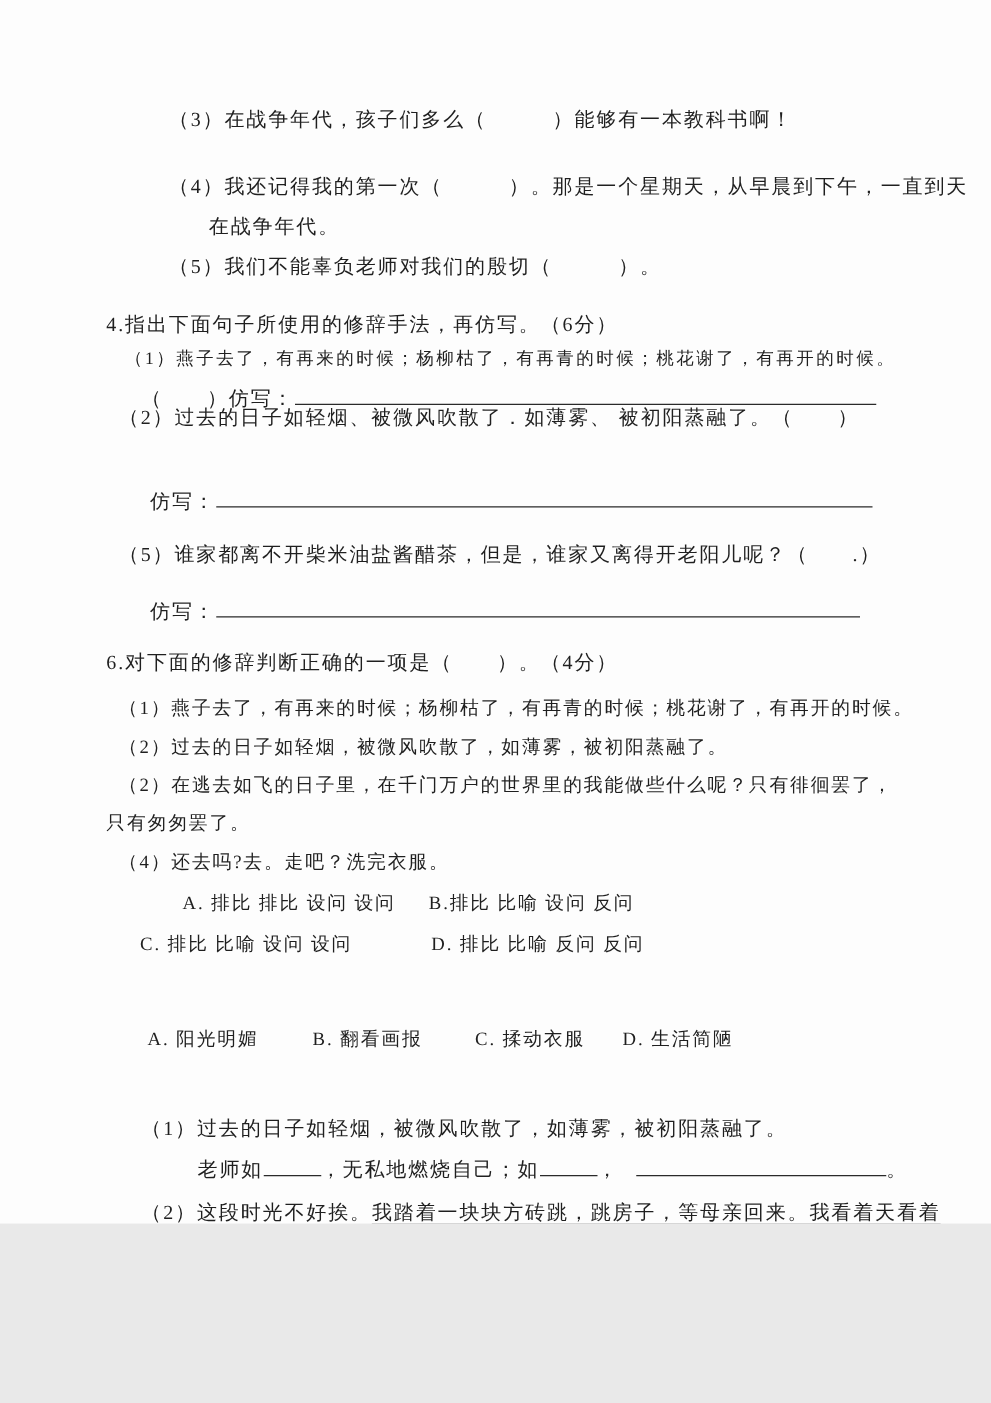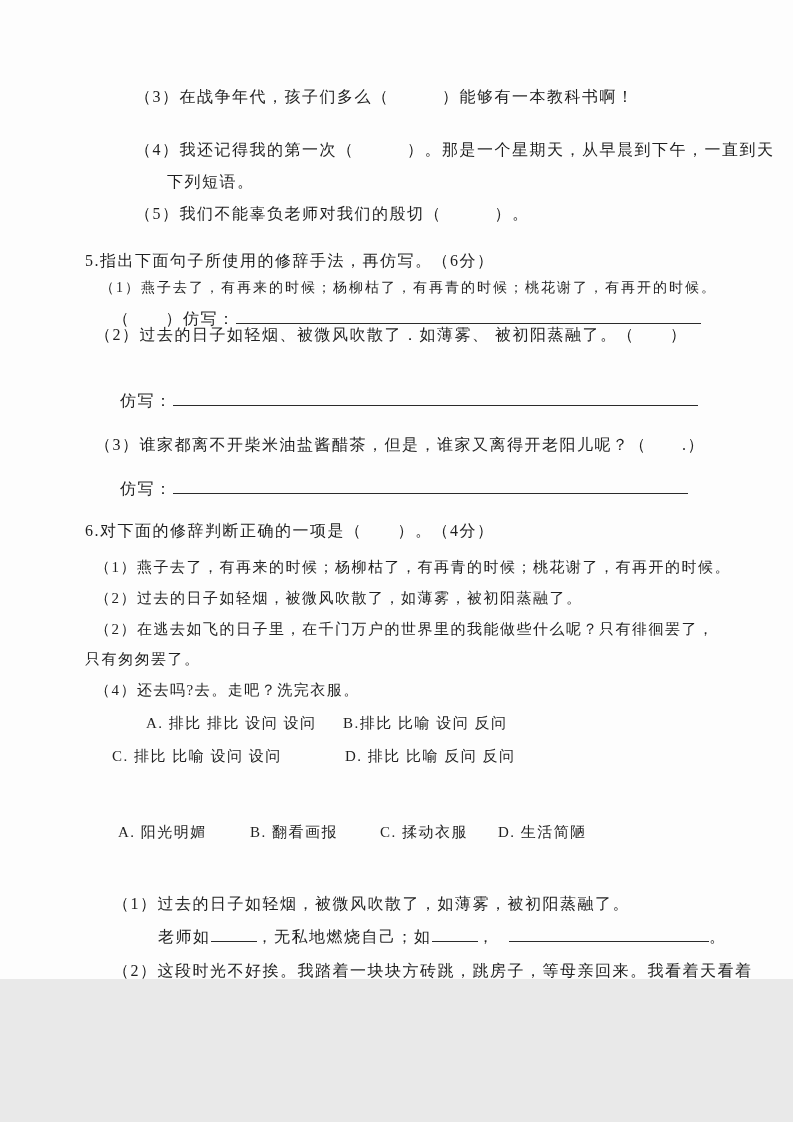--- a/index.html
+++ b/index.html
@@ -59,33 +59,33 @@
     text-decoration-thickness: 1.2px;
   }
 </style>
 </head>
 <body>
 
 <div class="page" style="background: rgb(253, 253, 253); color: rgb(31, 31, 31);">
 
   <div class="line" style="top:86px; left:135px;">（3）在战争年代，孩子们多么（　　　）能够有一本教科书啊！</div>
   <div class="line" style="top:139px; left:135px;">（4）我还记得我的第一次（　　　）。那是一个星期天，从早晨到下午，一直到天</div>
-  <div class="line" style="top:171px; left:167px;">下列短语。</div>
+  <div class="line" style="top:171px; left:167px;">在战争年代。</div>
   <div class="line" style="top:203px; left:135px;">（5）我们不能辜负老师对我们的殷切（　　　）。</div>
 
-  <div class="line" style="top:250px; left:85px;">5.指出下面句子所使用的修辞手法，再仿写。（6分）</div>
+  <div class="line" style="top:250px; left:85px;">4.指出下面句子所使用的修辞手法，再仿写。（6分）</div>
   <div class="line small" style="top:277px; left:100px;">（1）燕子去了，有再来的时候；杨柳枯了，有再青的时候；桃花谢了，有再开的时候。</div>
   <div class="line" style="top:308px; left:113px;">
     <span>（　　）仿写：</span><span class="ansline" style="width:465px;"></span>
   </div>
   <div class="line" style="top:324px; left:95px;">（2）过去的日子如轻烟、被微风吹散了．如薄雾、 被初阳蒸融了。（　　）</div>
   <div class="line" style="top:390px; left:120px;">
     <span>仿写：</span><span class="ansline" style="width:525px;"></span>
   </div>
-  <div class="line" style="top:434px; left:95px;">（3）谁家都离不开柴米油盐酱醋茶，但是，谁家又离得开老阳儿呢？（　　.）</div>
+  <div class="line" style="top:434px; left:95px;">（5）谁家都离不开柴米油盐酱醋茶，但是，谁家又离得开老阳儿呢？（　　.）</div>
   <div class="line" style="top:478px; left:120px;">
     <span>仿写：</span><span class="ansline" style="width:515px;"></span>
   </div>
 
   <div class="line" style="top:520px; left:85px;">6.对下面的修辞判断正确的一项是（　　）。（4分）</div>
   <div class="line mid" style="top:556px; left:95px;">（1）燕子去了，有再来的时候；杨柳枯了，有再青的时候；桃花谢了，有再开的时候。</div>
   <div class="line mid" style="top:587px; left:95px;">（2）过去的日子如轻烟，被微风吹散了，如薄雾，被初阳蒸融了。</div>
   <div class="line mid" style="top:618px; left:95px;">（2）在逃去如飞的日子里，在千门万户的世界里的我能做些什么呢？只有徘徊罢了，</div>
   <div class="line mid" style="top:648px; left:85px;">只有匆匆罢了。</div>
   <div class="line mid" style="top:679px; left:95px;">（4）还去吗?去。走吧？洗完衣服。</div>

